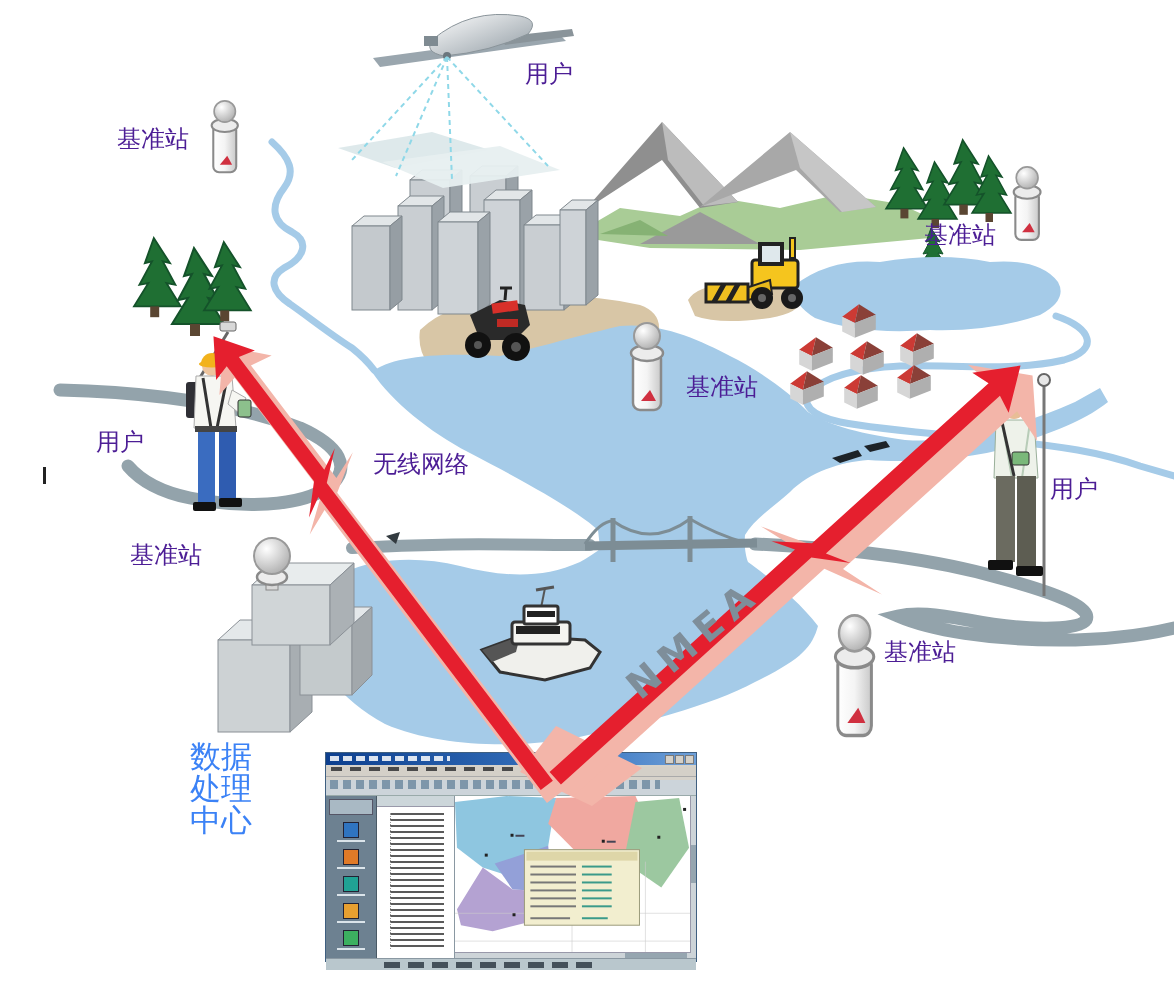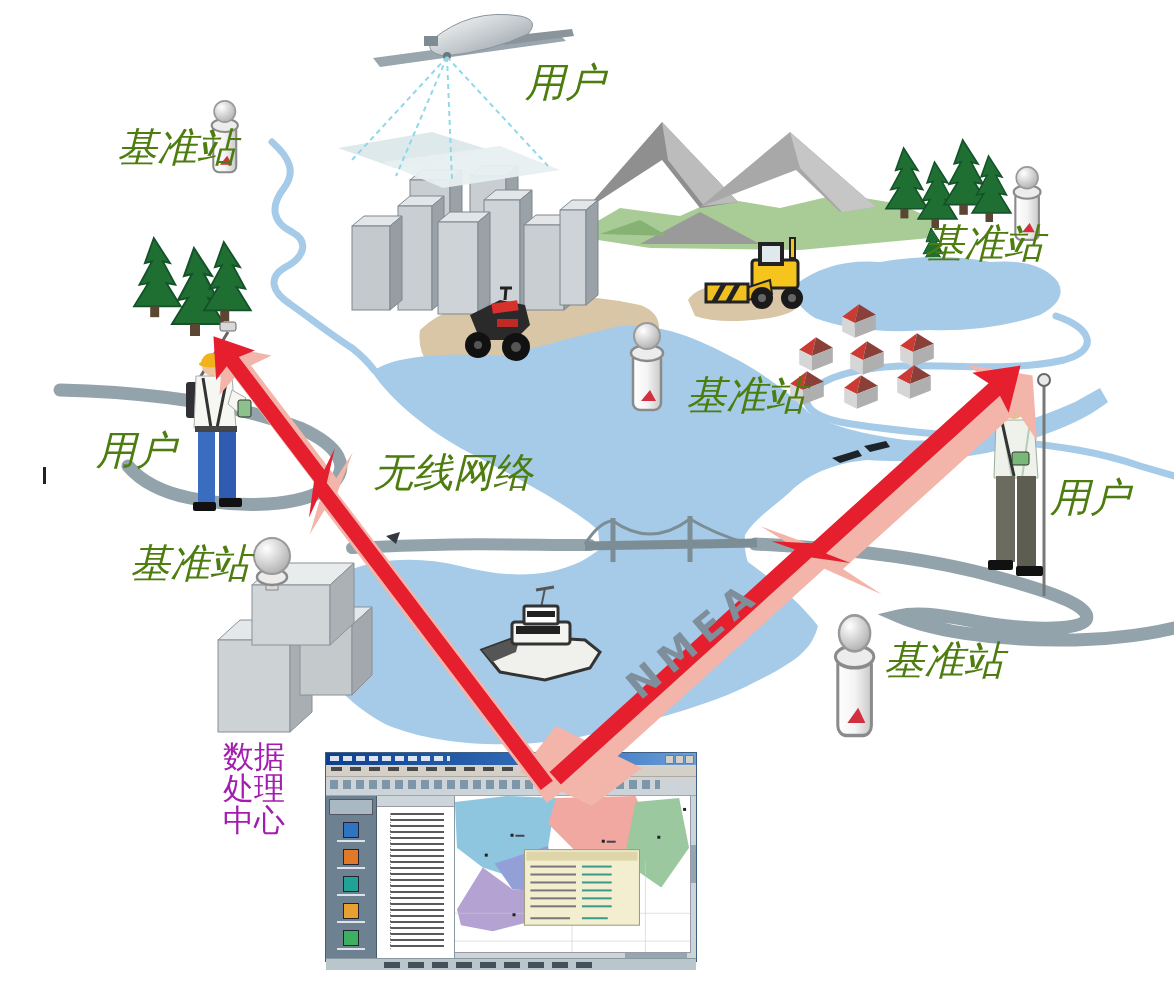--- a/index.html
+++ b/index.html
@@ -1,22 +1,22 @@
 <!DOCTYPE html>
 <html><head>
 <meta charset="utf-8">
 <style>
   html,body{margin:0;padding:0;background:#fff;}
   #canvas{position:relative;width:1174px;height:983px;background:#fff;overflow:hidden;
           font-family:"DejaVu Sans","Liberation Sans",sans-serif;}
   #scene{position:absolute;left:0;top:0;z-index:2;pointer-events:none;}
-  .lbl{position:absolute;z-index:3;font-size:40px;color:#4d7c0f;line-height:1.02;white-space:nowrap;font-style:italic;}
+  .lbl{position:absolute;z-index:3;font-size:24px;color:#4c1d95;line-height:1.02;white-space:nowrap;}
   .nmea{position:absolute;z-index:3;left:646px;top:664px;font-size:38px;font-weight:bold;
         color:#7e8e9a;letter-spacing:9px;transform:rotate(-40deg);transform-origin:0 100%;}
-  .dc{position:absolute;z-index:3;left:190px;top:740px;font-size:31px;color:#a21caf;line-height:1.04;margin-left:33px;}
+  .dc{position:absolute;z-index:3;left:190px;top:740px;font-size:31px;color:#3b82f6;line-height:1.04;}
   
   .shot{position:absolute;z-index:1;left:325px;top:752px;width:372px;height:210px;
         background:#d6d2ca;border:1px solid #3f5f80;box-sizing:border-box;}
   .sh-title{height:12px;background:linear-gradient(90deg,#0d3f8e,#3a77c2 70%,#6fa0d8);position:relative;}
   .sh-title-text{position:absolute;left:4px;top:3px;width:120px;height:5px;
         background:repeating-linear-gradient(90deg,rgba(255,255,255,.85) 0 9px,transparent 9px 13px);}
   .sh-btns{position:absolute;right:2px;top:2px;display:flex;gap:1px;}
   .sh-btns i{width:7px;height:7px;background:#d4d0c8;border:1px solid #7a7a7a;display:block;}
   .sh-menu{height:9px;background:#d4d0c8;border-bottom:1px solid #aaa;}
   .sh-menu .dash{margin:2px 0 0 5px;width:190px;height:4px;

